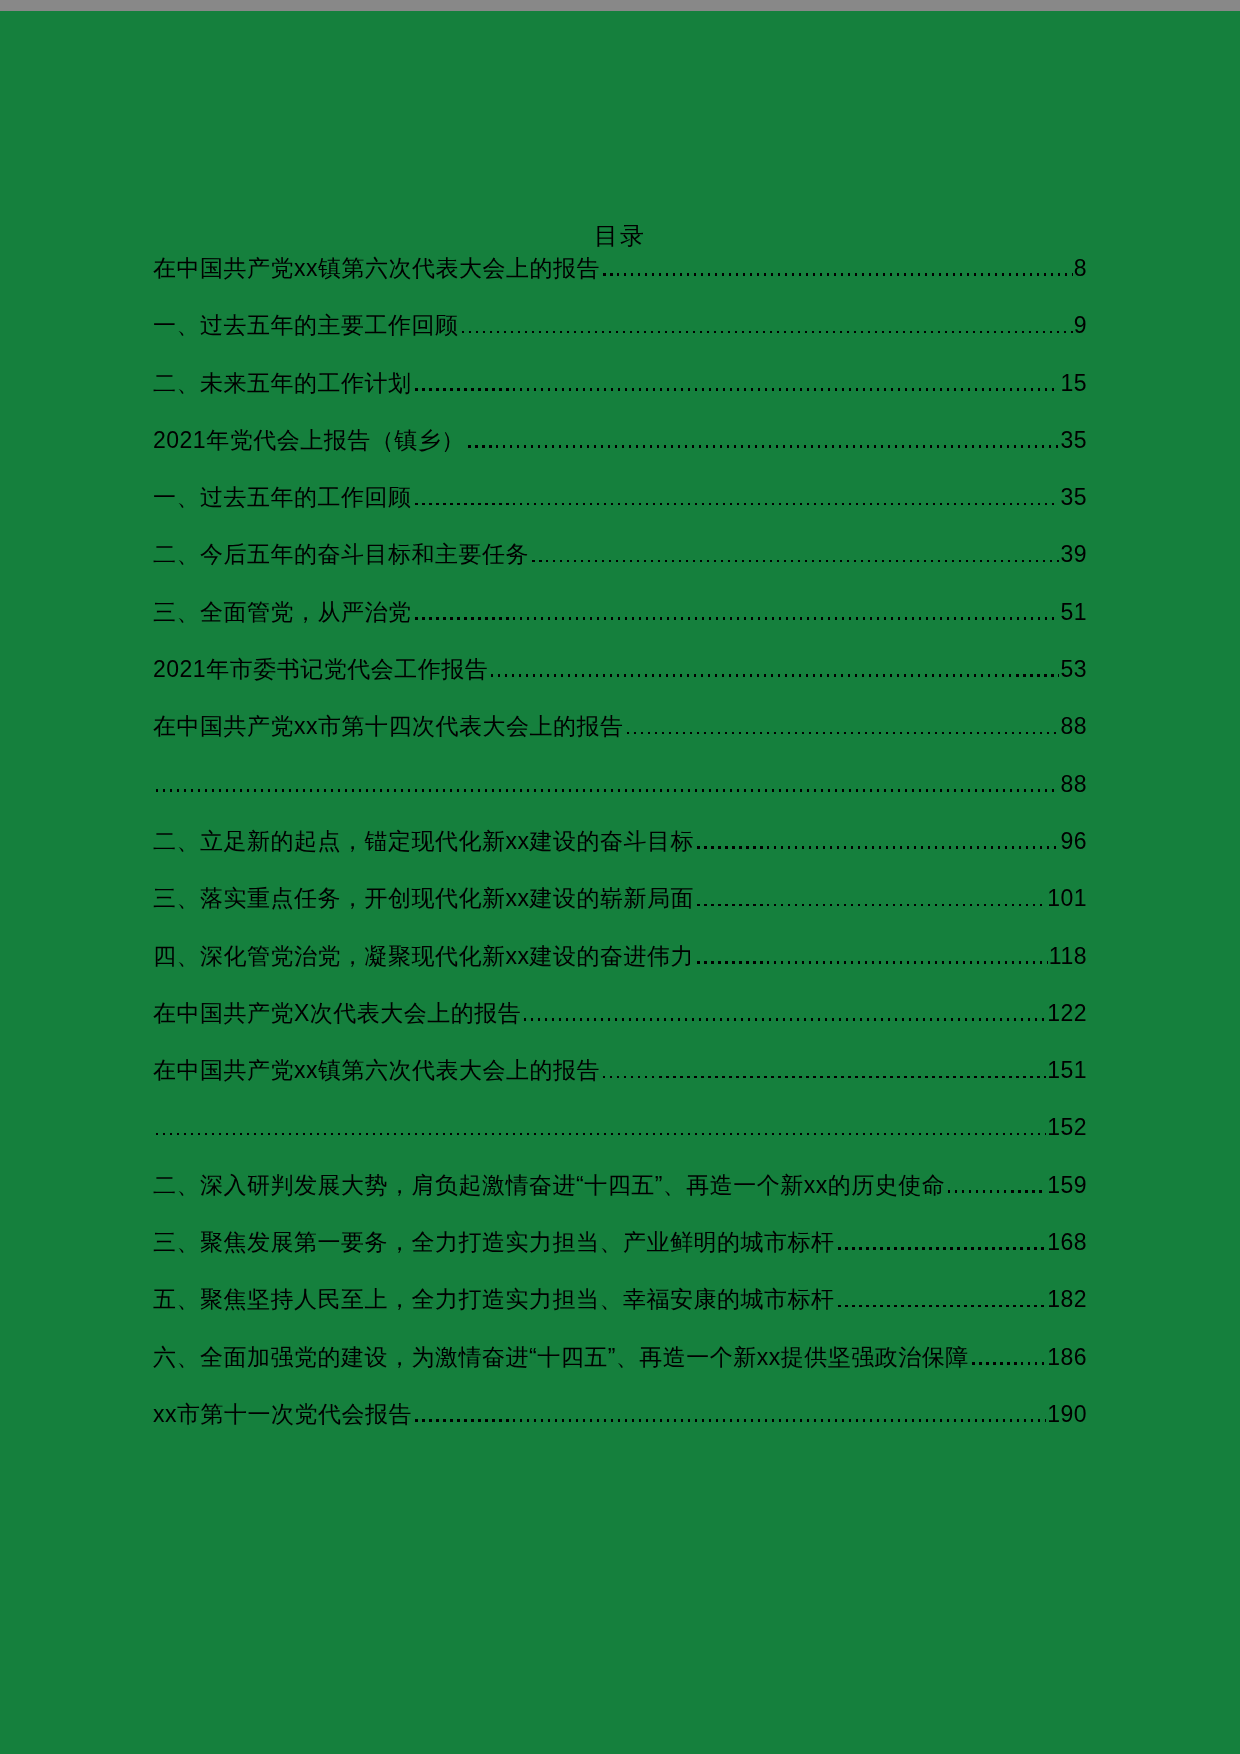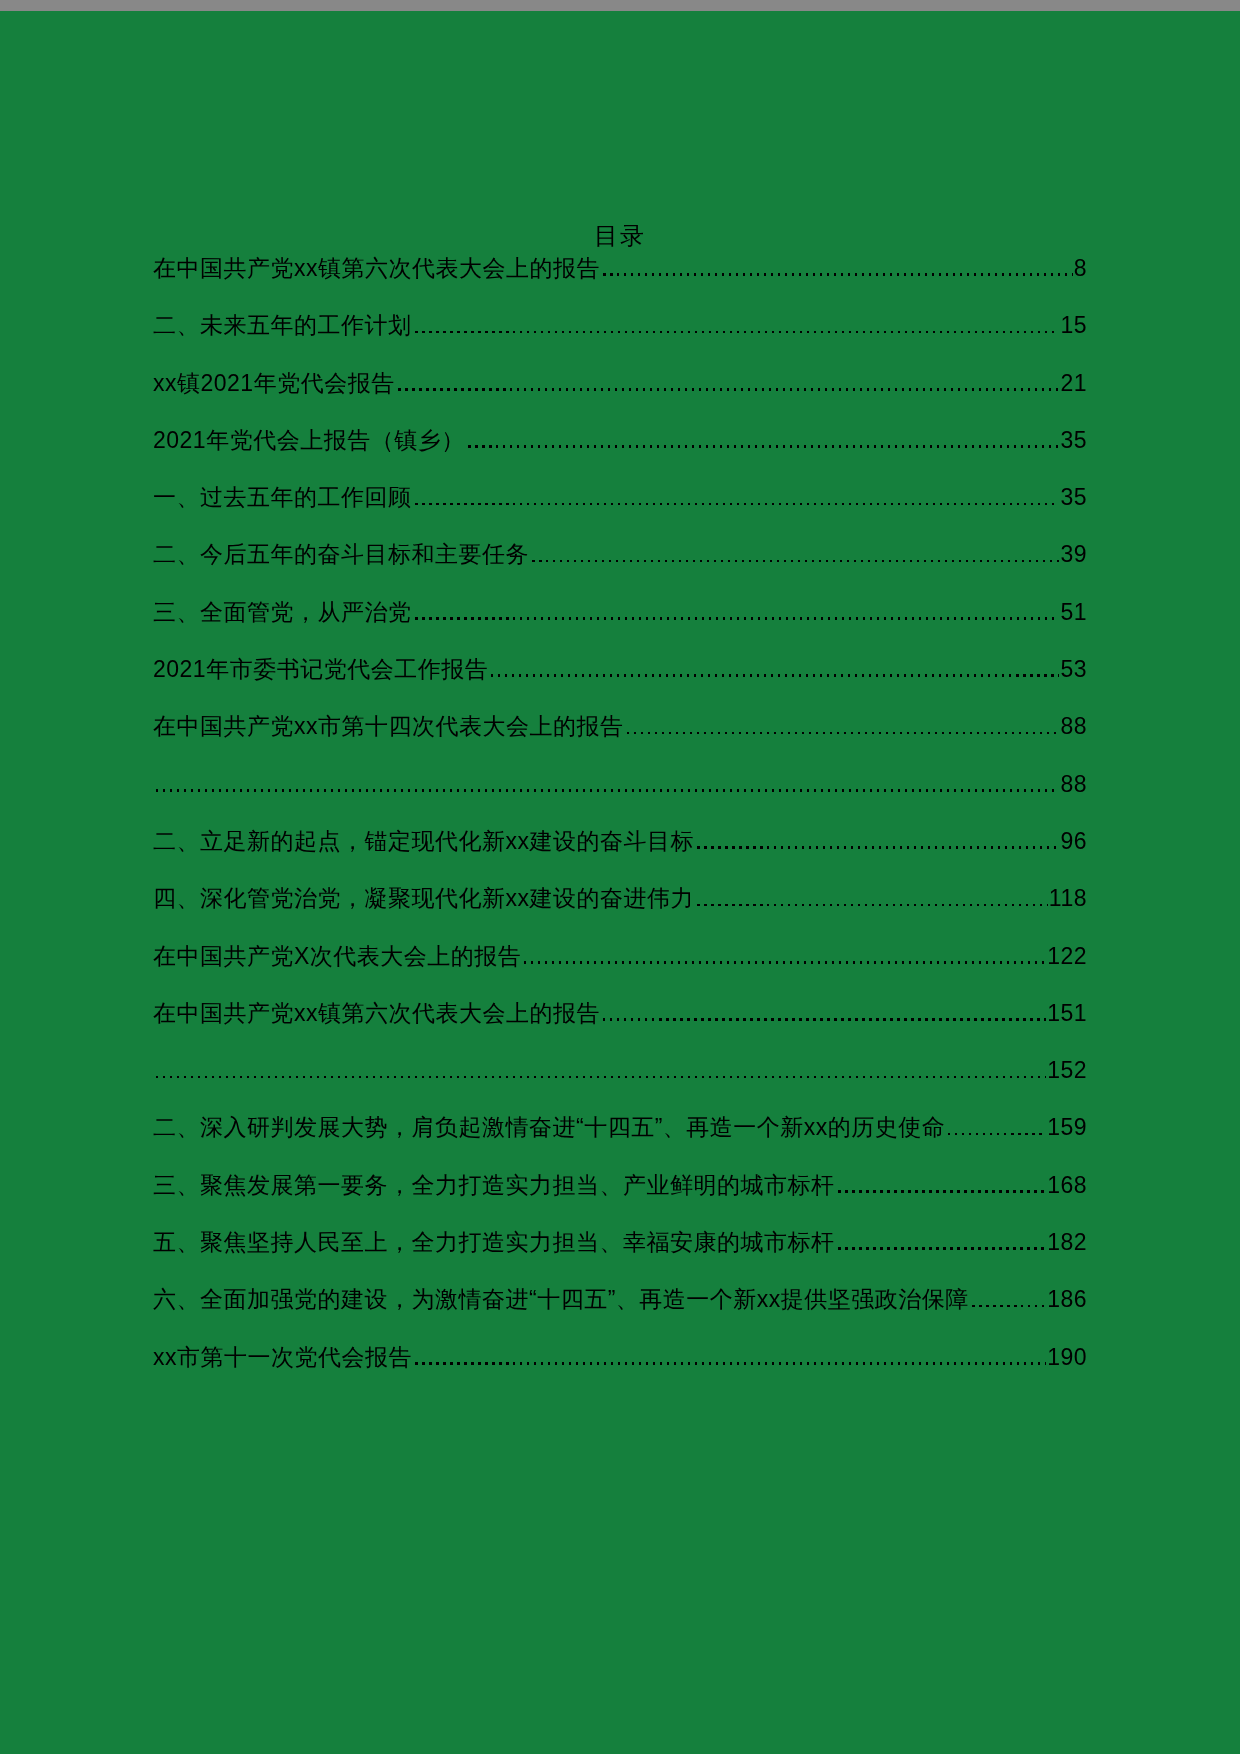--- a/index.html
+++ b/index.html
@@ -70,28 +70,28 @@
 <div class="doc-page">
   <div class="doc-title">目录</div>
 
   <div class="toc-list">
       <div class="toc-row">
     <span class="toc-label">在中国共产党xx镇第六次代表大会上的报告</span>
     <span class="toc-dots"></span>
     <span class="toc-page-num">8</span>
   </div>
       <div class="toc-row">
+    <span class="toc-label">一、过去五年的主要工作回顾</span>
+    <span class="toc-dots"></span>
+    <span class="toc-page-num">9</span>
+  </div>
+      <div class="toc-row">
     <span class="toc-label">二、未来五年的工作计划</span>
     <span class="toc-dots"></span>
     <span class="toc-page-num">15</span>
-  </div>
-      <div class="toc-row">
-    <span class="toc-label">xx镇2021年党代会报告</span>
-    <span class="toc-dots"></span>
-    <span class="toc-page-num">21</span>
   </div>
       <div class="toc-row">
     <span class="toc-label">2021年党代会上报告（镇乡）</span>
     <span class="toc-dots"></span>
     <span class="toc-page-num">35</span>
   </div>
       <div class="toc-row">
     <span class="toc-label">一、过去五年的工作回顾</span>
     <span class="toc-dots"></span>
     <span class="toc-page-num">35</span>
@@ -117,20 +117,25 @@
     <span class="toc-page-num">88</span>
   </div>
       <div class="toc-row">
     <span class="toc-dots"></span>
     <span class="toc-page-num">88</span>
   </div>
       <div class="toc-row">
     <span class="toc-label">二、立足新的起点，锚定现代化新xx建设的奋斗目标</span>
     <span class="toc-dots"></span>
     <span class="toc-page-num">96</span>
+  </div>
+      <div class="toc-row">
+    <span class="toc-label">三、落实重点任务，开创现代化新xx建设的崭新局面</span>
+    <span class="toc-dots"></span>
+    <span class="toc-page-num">101</span>
   </div>
       <div class="toc-row">
     <span class="toc-label">四、深化管党治党，凝聚现代化新xx建设的奋进伟力</span>
     <span class="toc-dots"></span>
     <span class="toc-page-num">118</span>
   </div>
       <div class="toc-row">
     <span class="toc-label">在中国共产党X次代表大会上的报告</span>
     <span class="toc-dots"></span>
     <span class="toc-page-num">122</span>

